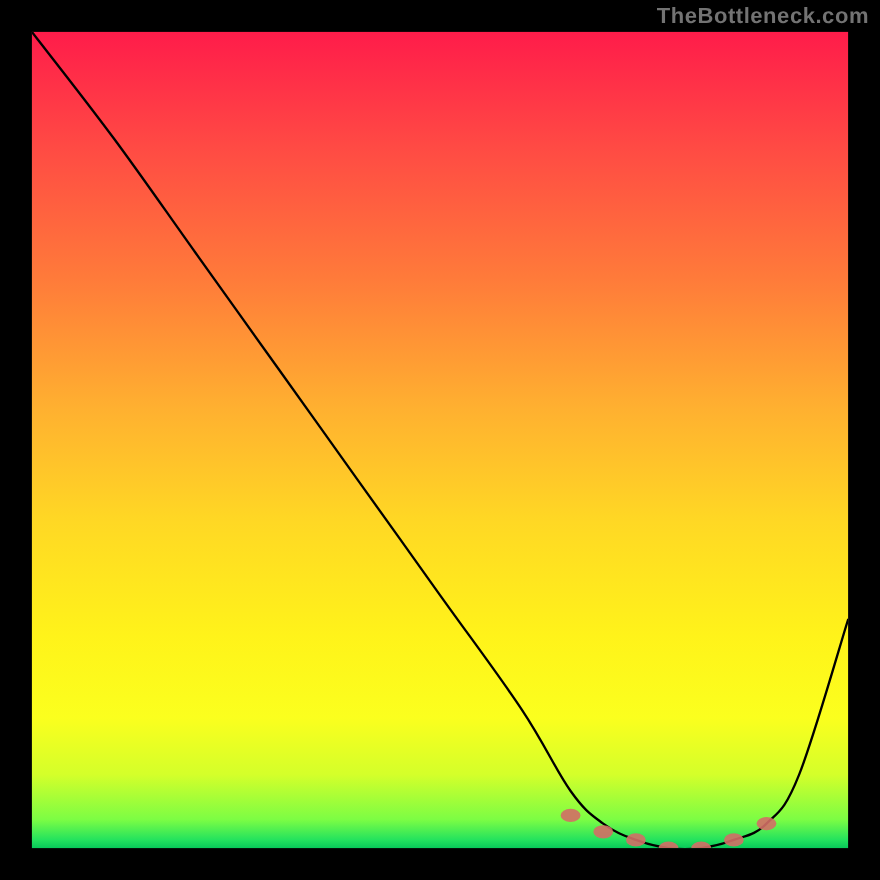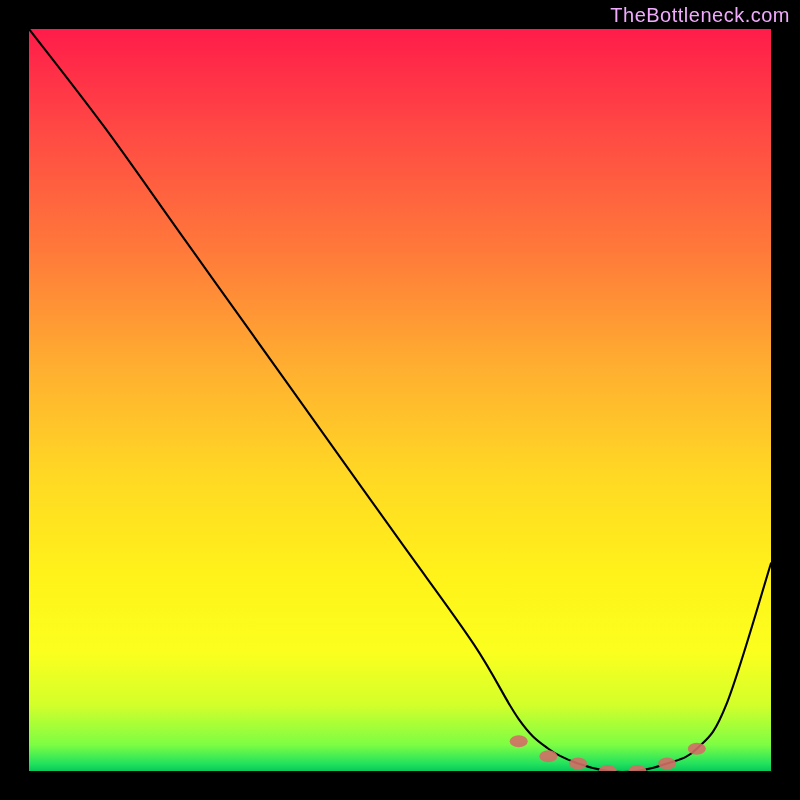--- a/index.html
+++ b/index.html
@@ -14,23 +14,23 @@
   .stage {
     position: relative;
     width: 800px;
     height: 800px;
     background: #000;
   }
   .watermark {
     position: absolute;
     top: 4px;
     right: 10px;
-    color: #f0abfc;
+    color: #737373;
     font-size: 20px;
-    font-weight: 400;
+    font-weight: 700;
     letter-spacing: 0.5px;
     user-select: none;
   }
   .plot-box {
     position: absolute;
     left: 29px;
     top: 29px;
     width: 742px;
     height: 742px;
     background: linear-gradient(to bottom,

